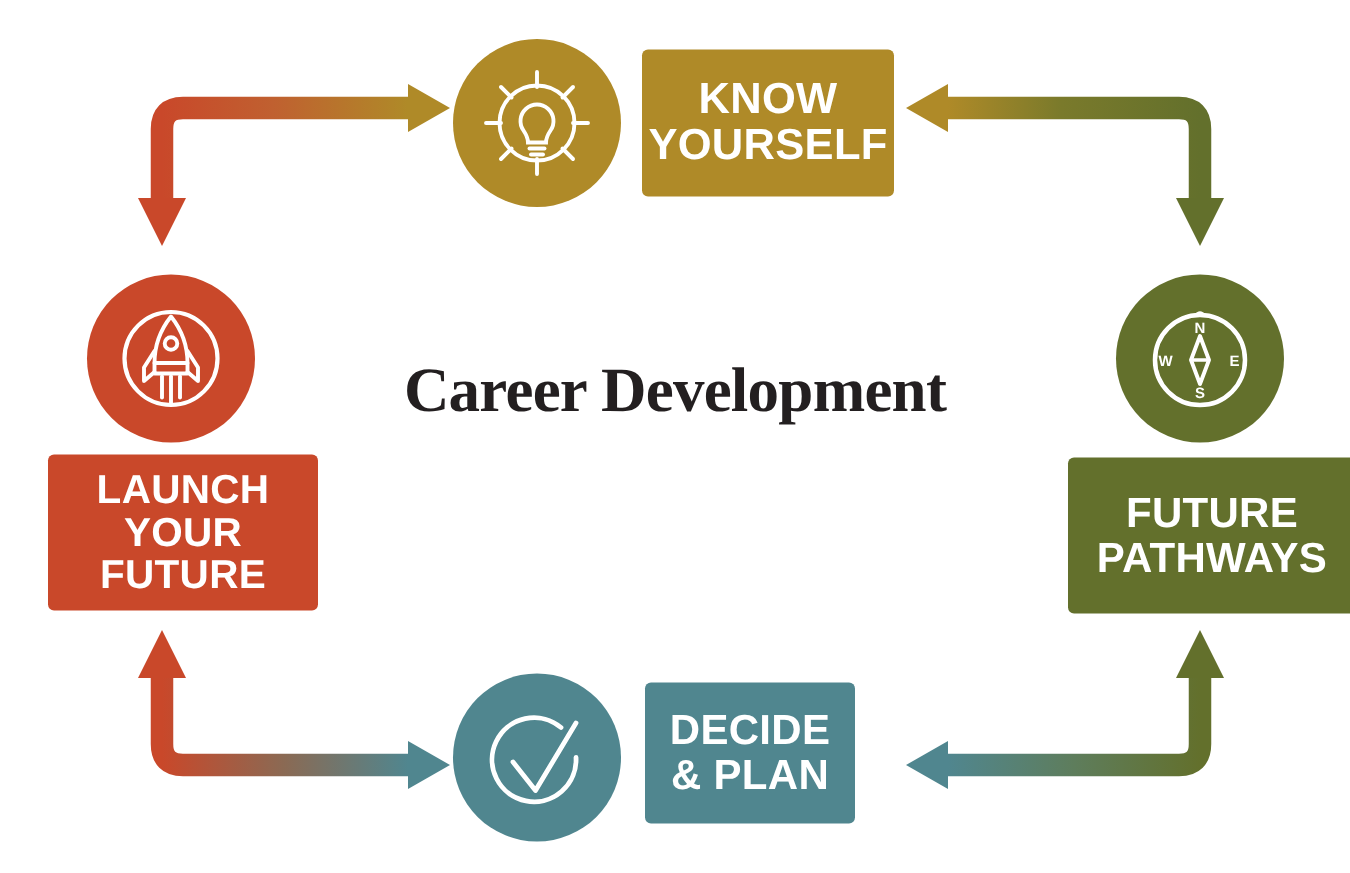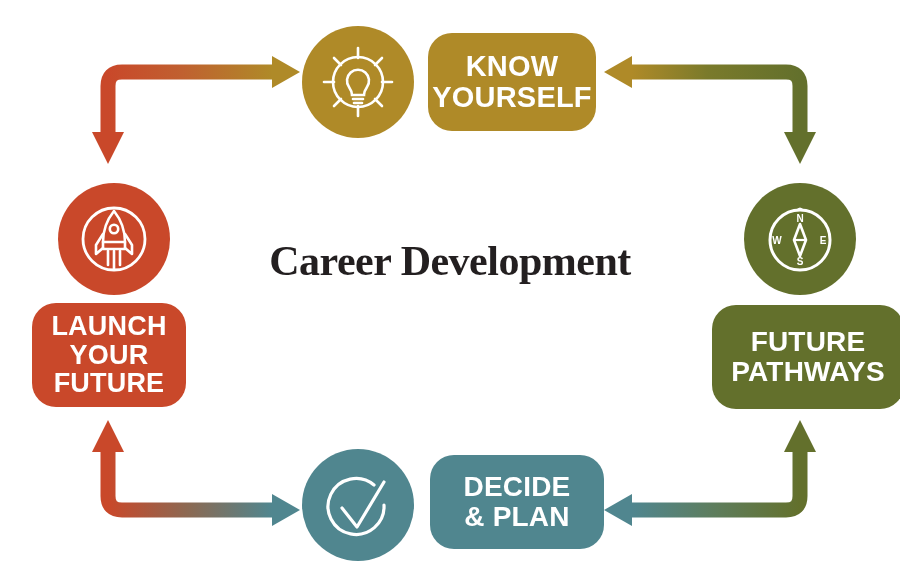--- a/index.html
+++ b/index.html
@@ -42,46 +42,46 @@
   .icon-badge svg { display: block; }
 
   #icon-know     { left: 302px; top: 26px;  width: 112px; height: 112px; background: #AF8A28; }
   #icon-explore  { left: 744px; top: 183px; width: 112px; height: 112px; background: #63702C; }
   #icon-decide   { left: 302px; top: 449px; width: 112px; height: 112px; background: #50868F; }
   #icon-launch   { left: 58px;  top: 183px; width: 112px; height: 112px; background: #C9482A; }
 
   
   .label-pill {
     position: absolute;
-    border-radius: 24px;
+    border-radius: 4px;
     display: flex;
     align-items: center;
     justify-content: center;
     color: #ffffff;
     font-weight: bold;
     text-align: center;
     line-height: 1.06;
     letter-spacing: 0.2px;
   }
   .label-pill .pill-text { white-space: pre-line; }
 
   #pill-know {
     left: 428px; top: 33px; width: 168px; height: 98px;
     background: #AF8A28; font-size: 29px;
   }
   #pill-explore {
     left: 712px; top: 305px; width: 192px; height: 104px;
     background: #63702C; font-size: 28px;
   }
   #pill-decide {
-    left: 430px; top: 455px; width: 174px; height: 94px;
+    left: 430px; top: 455px; width: 140px; height: 94px;
     background: #50868F; font-size: 28px;
   }
   #pill-launch {
-    left: 32px; top: 303px; width: 154px; height: 104px;
+    left: 32px; top: 303px; width: 180px; height: 104px;
     background: #C9482A; font-size: 27px;
   }
 
   
   #center-title {
     position: absolute;
     left: 260px;
     top: 238px;
     width: 380px;
     text-align: center;

